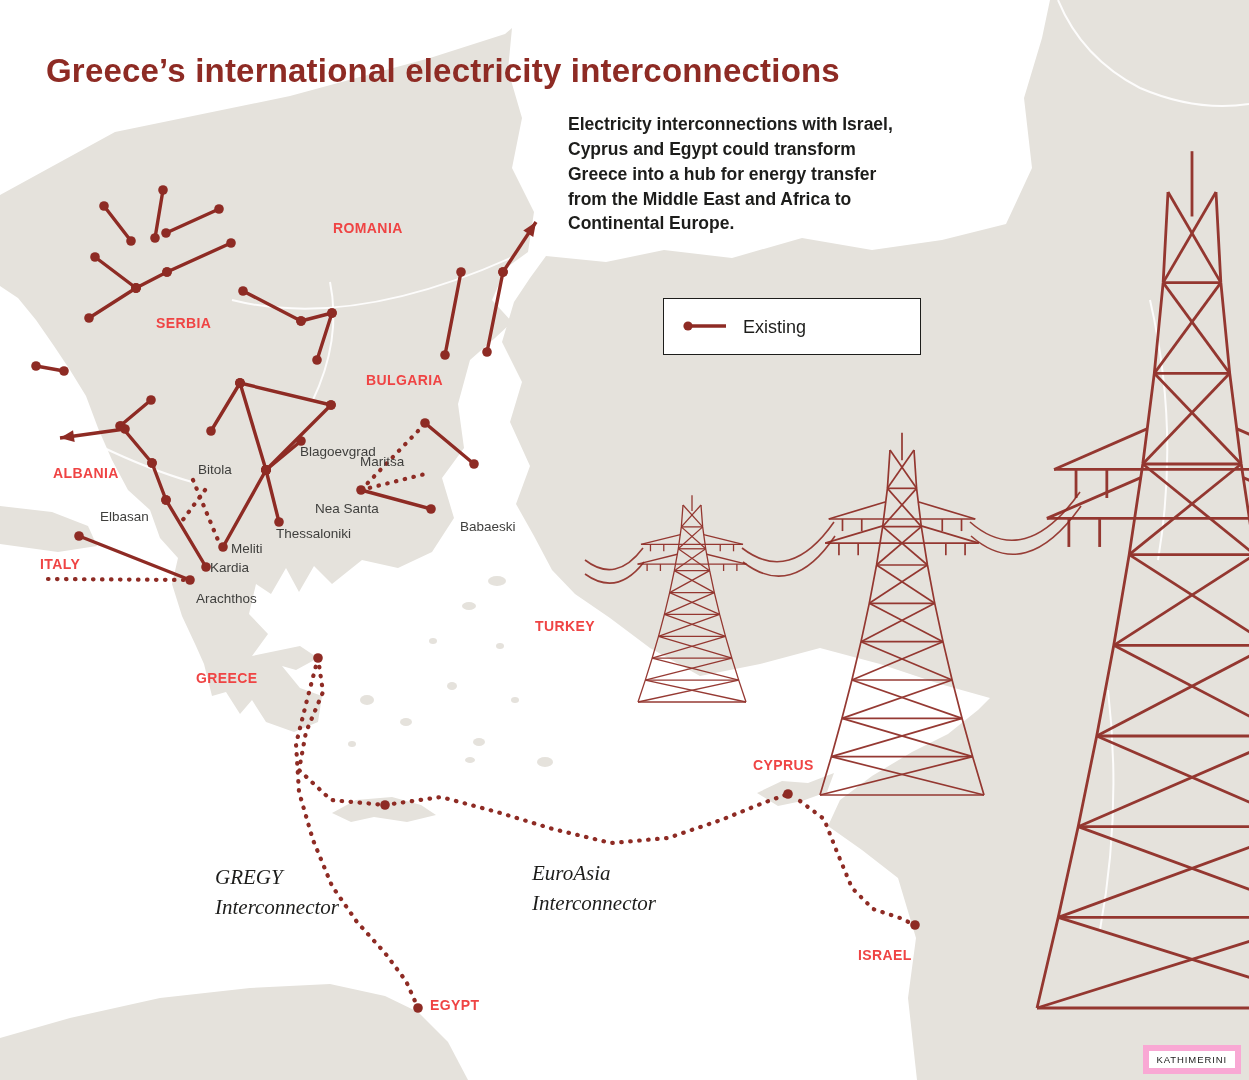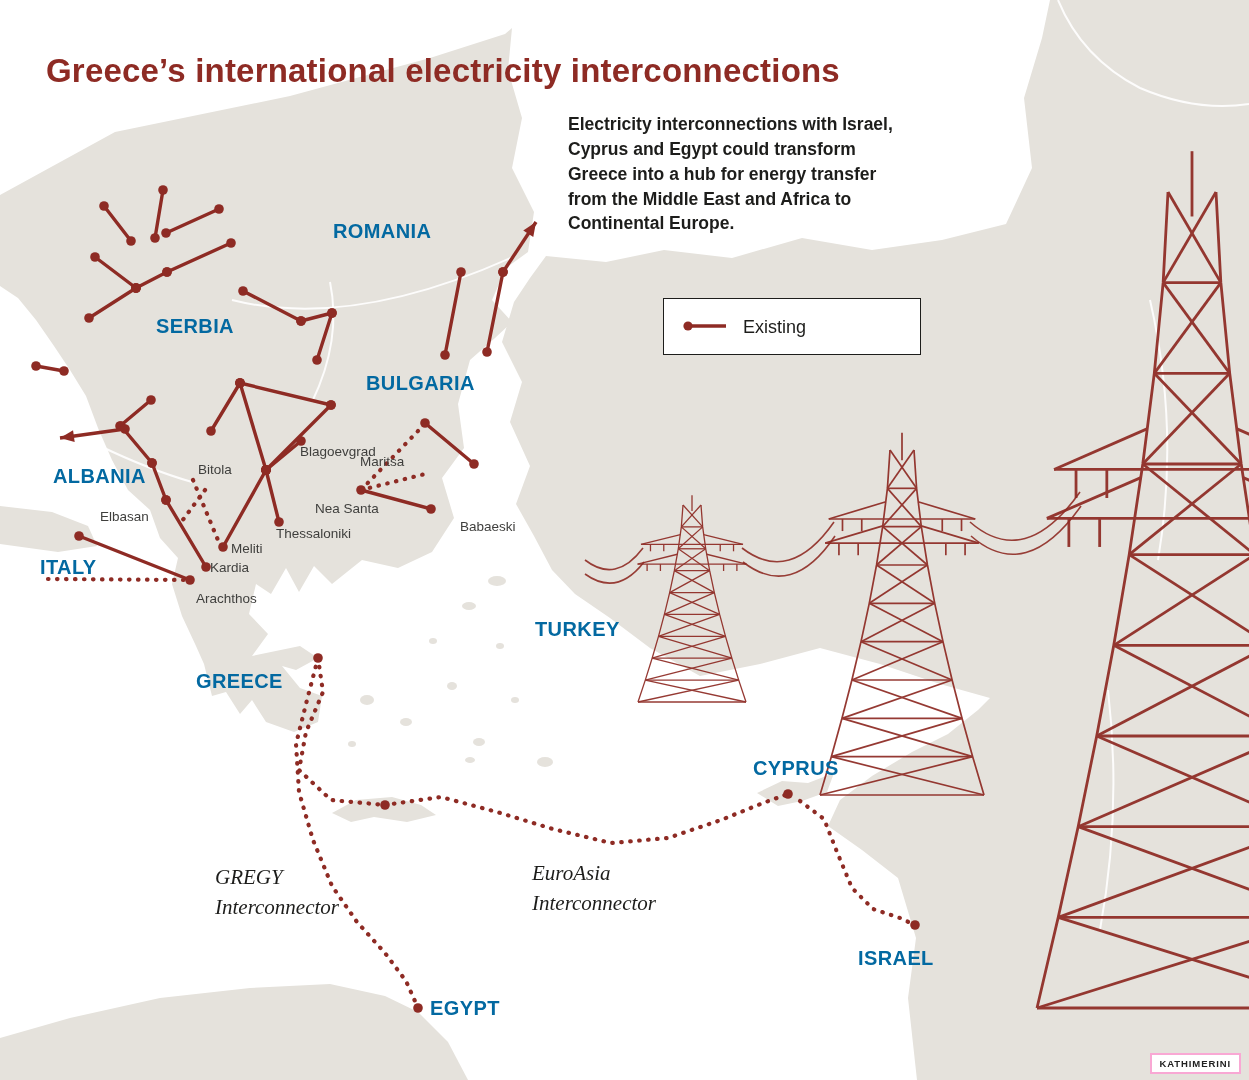--- a/index.html
+++ b/index.html
@@ -17,26 +17,26 @@
   .legend{position:absolute;left:663px;top:298px;width:258px;background:#fff;
     border:1.6px solid var(--ink,#1d1d1b);padding:17px 14px 15px 18px;
     display:flex;flex-direction:column;gap:15px}
   .legend-row{display:flex;align-items:flex-start;gap:13px}
   .legend-row svg{flex:0 0 auto;margin-top:2px}
   .legend-row svg circle{fill:var(--accent,#8E2B24)}
   .legend-row svg line{stroke:var(--accent,#8E2B24)}
   .legend-label{font-size:18px;color:var(--ink,#1d1d1b);line-height:1.25;white-space:pre-line}
   #labels-layer{position:absolute;left:0;top:0;width:100%;height:100%;pointer-events:none}
   .map-label{position:absolute;white-space:pre-line}
-  .map-label.country{font-weight:bold;font-size:20px;color:#0369a1;letter-spacing:.4px}
+  .map-label.country{font-weight:bold;font-size:14px;color:#ef4444;letter-spacing:.4px}
   .map-label.city{font-size:13.5px;color:#3f3f3d}
   .map-label.route{font-family:"Liberation Serif",serif;font-style:italic;font-size:21px;
     color:var(--ink,#1d1d1b);line-height:1.45}
-  .credit{position:absolute;right:8px;bottom:6px;background:#fff;border:2px solid #f9a8d4;
-    padding:3px 8px;font-size:9.5px;font-weight:bold;letter-spacing:.9px;color:#222}
+  .credit{position:absolute;right:8px;bottom:6px;background:#fff;border:6px solid #f9a8d4;
+    padding:3px 8px;font-size:9.5px;font-weight:normal;letter-spacing:.9px;color:#222}
 </style>
 </head>
 <body style="--accent: #8E2B24; --land: #E5E2DC; --sea: #FFFFFF; --ink: #1D1D1B;">
 
 <svg id="map-svg" width="1249" height="1080" viewBox="0 0 1249 1080">
   <g id="land-layer">
     <path class="land" d="M0,195 L115,132 L290,96 L430,58 L505,34 L512,28 L508,70 L522,118 L512,168 L534,212 L528,252
          L506,268 L492,300 L512,322 L495,338 L470,360 L458,404 L464,448 L442,478 L454,518 L432,552
          L398,568 L362,560 L332,584 L314,566 L299,592 L286,568 L271,594 L256,584
          L249,614 L268,634 L252,656 L300,646 L318,658

